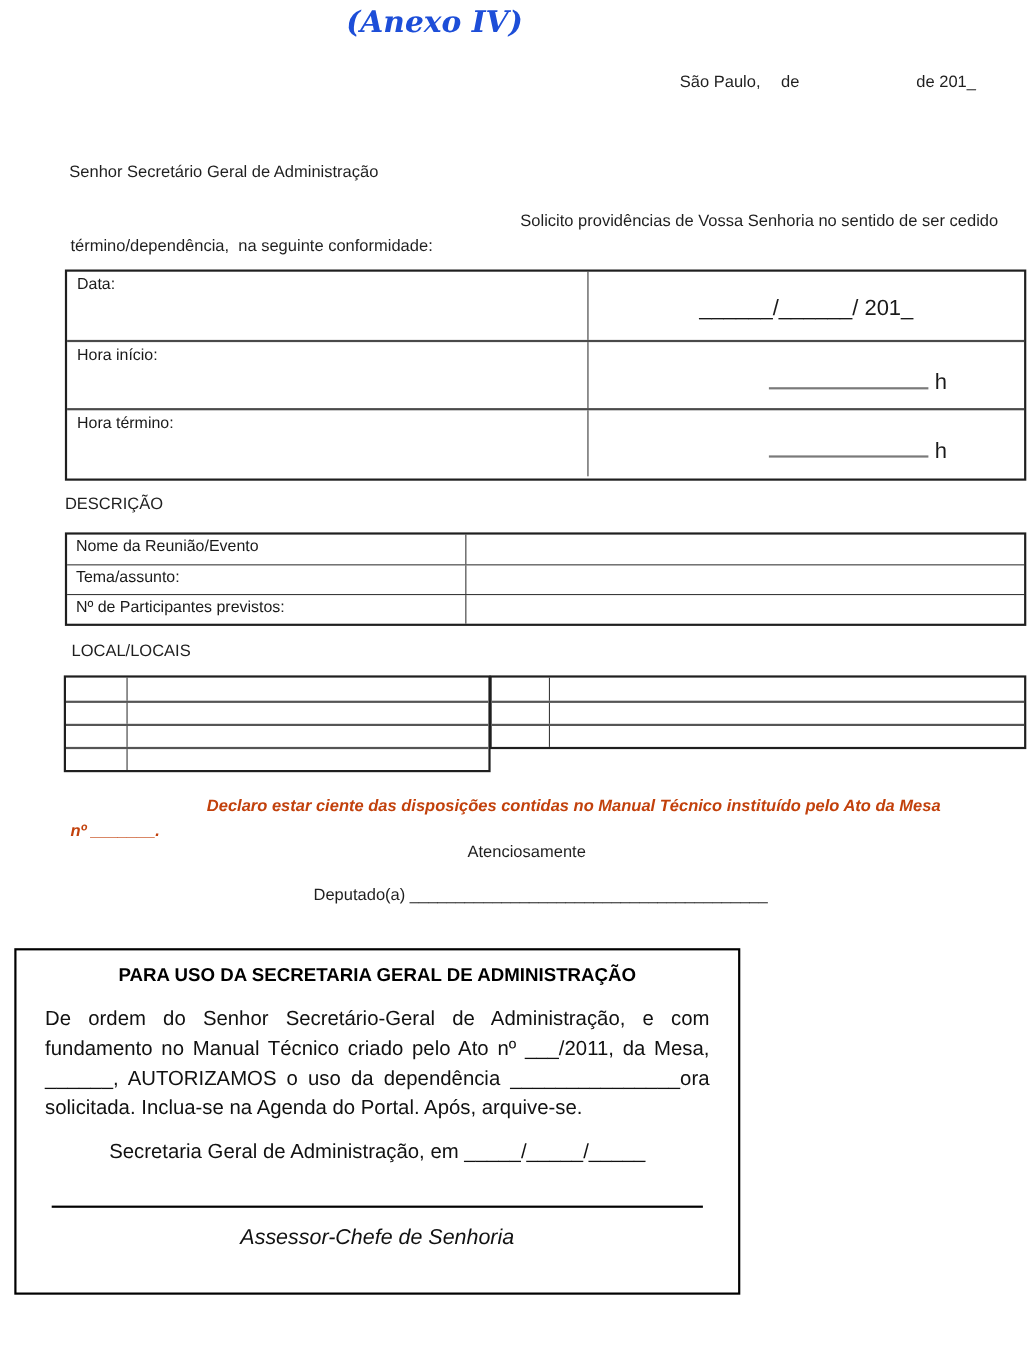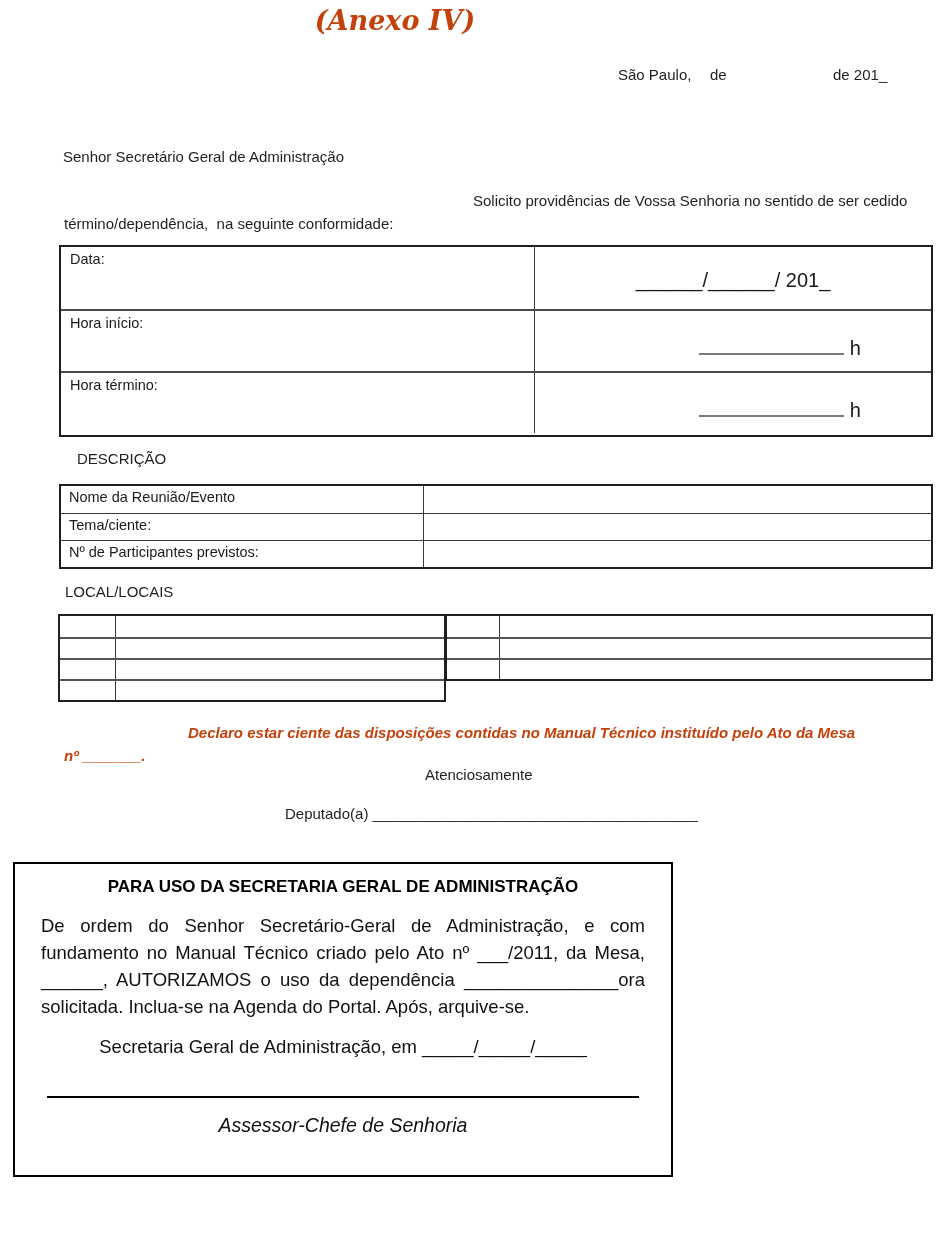--- a/index.html
+++ b/index.html
@@ -8,21 +8,21 @@
     width:941px;height:1238px;
     background:#ffffff;
     font-family:"Liberation Sans", sans-serif;
     color:#1a1a1a;
     overflow:hidden;
   }
   .abs{position:absolute;white-space:pre-wrap;}
   .doc-title{
     font-family:"DejaVu Serif", serif;
     font-weight:bold;font-style:italic;
-    font-size:27px;color:#c2410c;
+    font-size:27px;color:#1d4ed8;
     text-align:center;
   }
   .body-text{font-size:15px;color:#1f1f1f;}
   .heading-text{font-size:15px;color:#1f1f1f;}
   
   .sched-table{
     position:absolute;left:59px;top:245px;width:874px;height:192px;
     border:2px solid #1f1f1f;box-sizing:border-box;
   }
   .sched-row{display:flex;height:62px;box-sizing:border-box;}
@@ -121,29 +121,29 @@
       </div>
     </div>
     <div class="sched-row">
       <div class="sched-label">Hora término:</div>
       <div class="sched-value lineval">
         <span class="fill-line"></span><span> h</span>
       </div>
     </div>
   </div>
 
-  <div class="abs heading-text" style="left:77px;top:450px;">DESCRIÇÃO</div>
+  <div class="abs heading-text" style="left:59px;top:450px;">DESCRIÇÃO</div>
 
   <div class="desc-table">
     <div class="desc-row">
       <div class="desc-label">Nome da Reunião/Evento</div>
       <div class="desc-value"></div>
     </div>
     <div class="desc-row">
-      <div class="desc-label">Tema/ciente:</div>
+      <div class="desc-label">Tema/assunto:</div>
       <div class="desc-value"></div>
     </div>
     <div class="desc-row">
       <div class="desc-label">Nº de Participantes previstos:</div>
       <div class="desc-value"></div>
     </div>
   </div>
 
   <div class="abs heading-text" style="left:65px;top:583px;">LOCAL/LOCAIS</div>
 

